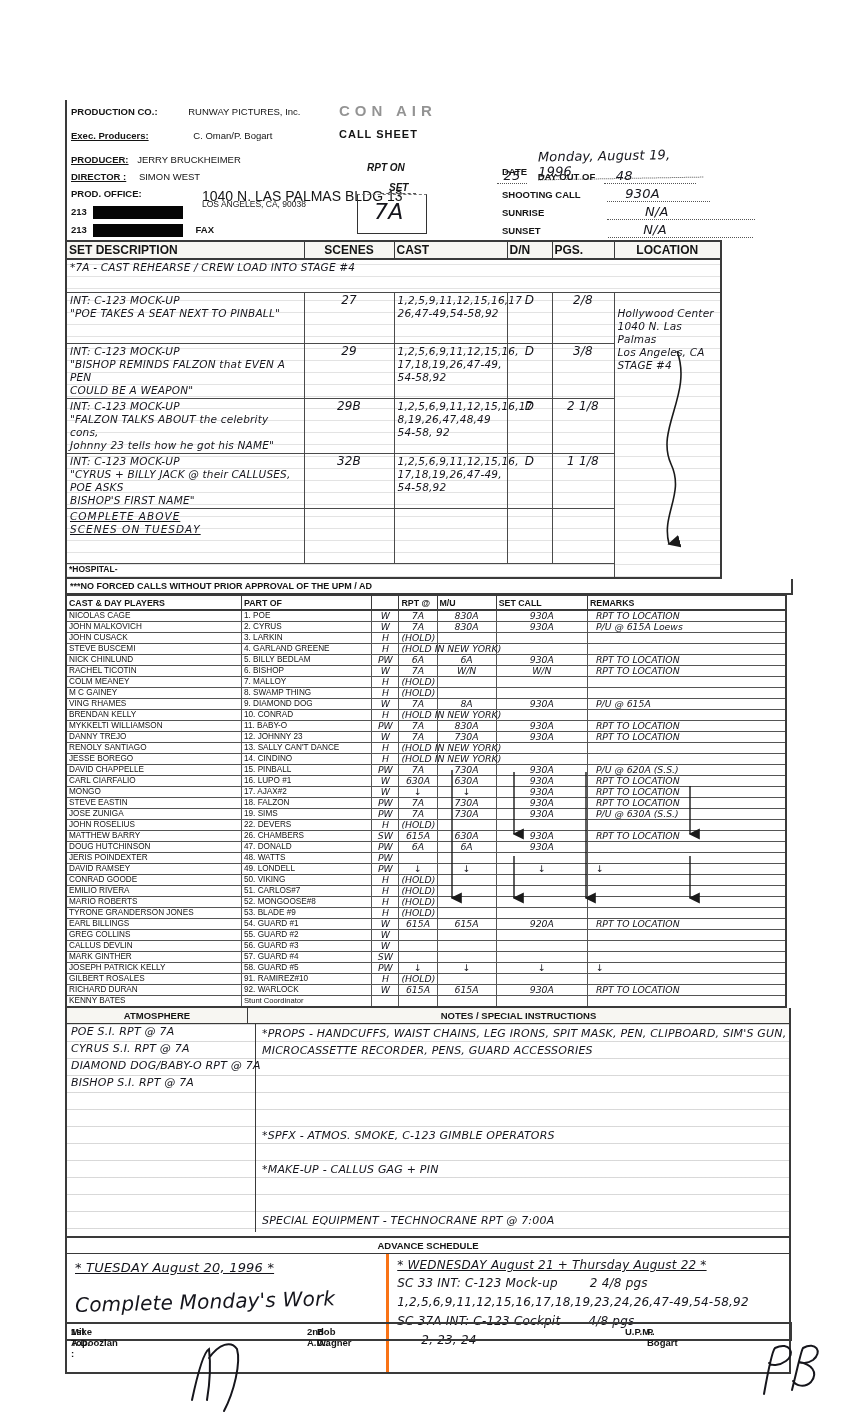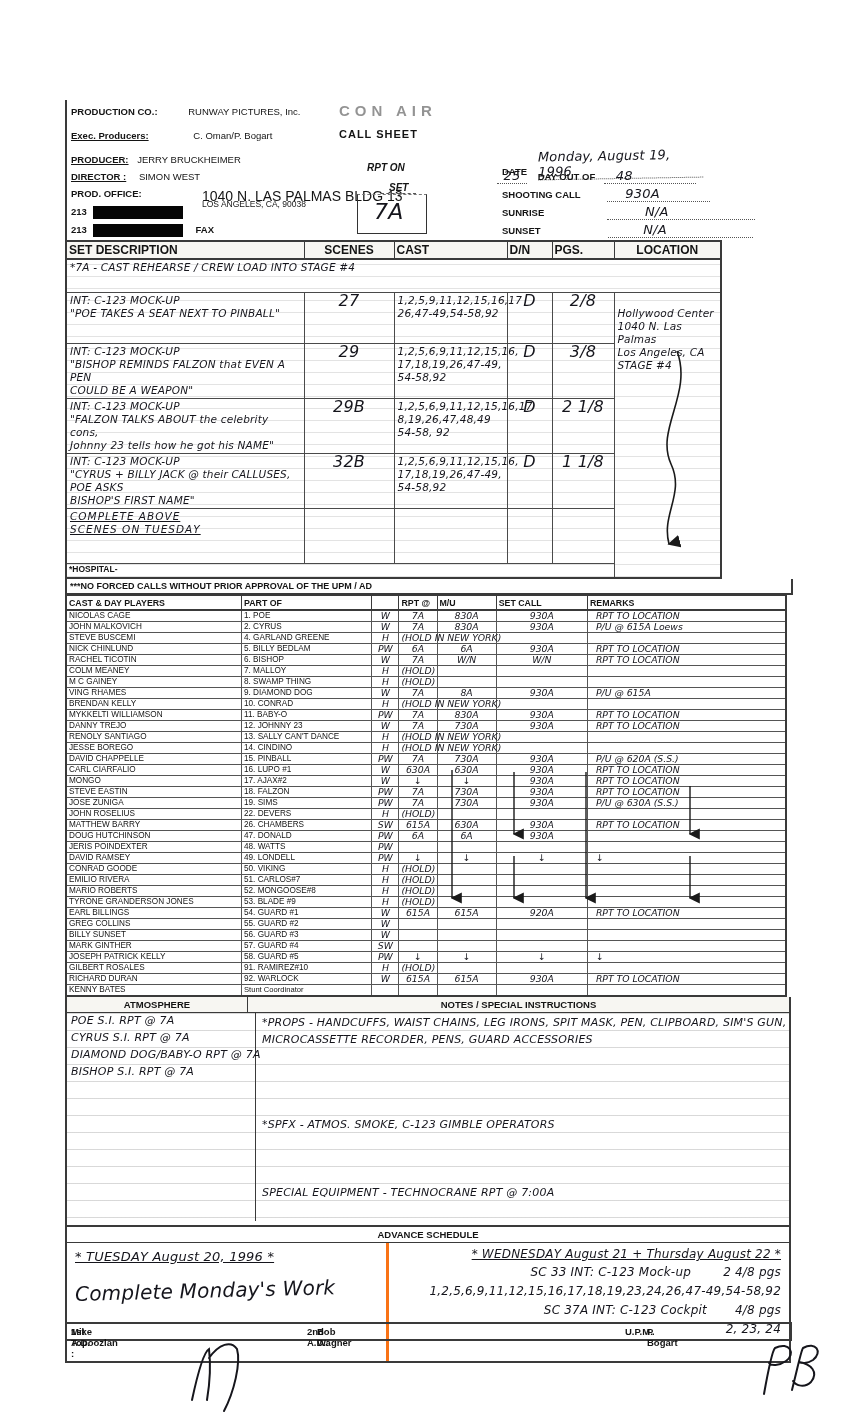--- a/index.html
+++ b/index.html
@@ -24,21 +24,21 @@
   .dotted{border-bottom:1px dotted #555;display:inline-block;}
   .dval{font-size:13px;}
   
   table{border-collapse:collapse;table-layout:fixed;}
   .set-table{width:657px;border:2px solid #3a3a3a;
      background:repeating-linear-gradient(to bottom,transparent 0 11px,rgba(80,80,80,.16) 11px 12px);}
   .set-table th{border:1px solid #3a3a3a;border-bottom:2px solid #3a3a3a;font-size:12px;padding:1px 2px;text-align:left;background:#f7f6f2;}
   .set-table th.c{text-align:center;}
   .set-table td{border:1px solid #4a4a4a;vertical-align:top;padding:1px 3px;overflow:visible;}
   .set-table td.hw{font-size:10.5px;line-height:13px;}
-  .set-table td.c{text-align:center;font-size:16px;}
+  .set-table td.c{text-align:center;font-size:12px;}
   .banner td{font-size:14px;height:30px;border-bottom:1px solid #4a4a4a;}
   .scene-desc{font-size:10.5px;}
   .scene-cast{font-size:9.5px;line-height:12px;}
   .loc-cell{position:relative;font-size:10px;line-height:12px;}
   .note-cell{font-size:12.5px;line-height:20px;letter-spacing:1px;text-decoration:underline;}
   .hosp td{font-size:8.5px;font-weight:bold;height:13px;padding:0 2px;font-style:normal;font-family:"Liberation Sans",sans-serif;}
   .forced{width:718px;border:2px solid #3a3a3a;border-top:none;font-size:9px;font-weight:bold;padding:2px 3px;}
   
   .cast{width:722px;border:2px solid #3a3a3a;border-top:none;}
   .cast th{border:1px solid #3a3a3a;border-bottom:2px solid #3a3a3a;font-size:8.8px;text-align:left;padding:0 2px;height:13px;}
@@ -56,21 +56,21 @@
   .atmo-body{display:flex;height:208px;}
   .atmo-body .l{width:180px;border-right:1px solid #3a3a3a;padding:0 4px;}
   .atmo-body .r{flex:1;padding:2px 6px;}
   .atm-line{font-size:11px;height:17px;line-height:16px;white-space:nowrap;}
   .note-line{font-size:11px;height:17px;line-height:16px;white-space:nowrap;}
   
   .adv{width:722px;border:2px solid #3a3a3a;border-top:none;}
   .adv-title{font-size:9.5px;font-weight:bold;text-align:center;border-bottom:1px solid #3a3a3a;padding:2px 16px;}
   .adv-body{display:flex;height:118px;}
   .adv-l{width:42%;border-right:3px solid #f97316;padding:6px 8px;position:relative;}
-  .adv-r{flex:1;padding:4px 8px;text-align:right;}
+  .adv-r{flex:1;padding:4px 8px;}
   .adv-h{font-size:13px;text-decoration:underline;white-space:nowrap;}
   .adv-big{font-size:20px;margin-top:14px;transform:rotate(-1.5deg);white-space:nowrap;}
   .adv-line{font-size:12px;height:19px;white-space:pre;}
   
   .foot{position:absolute;left:65px;top:1322px;width:723px;height:15px;border:2px solid #3a3a3a;font-size:9.5px;font-weight:bold;}
   .foot span{position:absolute;top:1px;}
   .overlay{position:absolute;left:0;top:0;pointer-events:none;}
 </style>
 </head>
 <body>
@@ -265,20 +265,29 @@
           <tr>
             <td>JOHN MALKOVICH</td>
             <td>2. CYRUS</td>
             <td>W</td>
             <td>7A</td>
             <td>830A</td>
             <td>930A</td>
             <td>P/U @ 615A   Loews</td>
           </tr>
           <tr>
+            <td>JOHN CUSACK</td>
+            <td>3. LARKIN</td>
+            <td>H</td>
+            <td>(HOLD)</td>
+            <td></td>
+            <td></td>
+            <td></td>
+          </tr>
+          <tr>
             <td>STEVE BUSCEMI</td>
             <td>4. GARLAND GREENE</td>
             <td>H</td>
             <td>(HOLD IN NEW YORK)</td>
             <td></td>
             <td></td>
             <td></td>
           </tr>
           <tr>
             <td>NICK CHINLUND</td>
@@ -508,21 +517,21 @@
           <tr>
             <td>GREG COLLINS</td>
             <td>55. GUARD #2</td>
             <td>W</td>
             <td></td>
             <td></td>
             <td></td>
             <td></td>
           </tr>
           <tr>
-            <td>BILLY SUNSET</td>
+            <td>CALLUS DEVLIN</td>
             <td>56. GUARD #3</td>
             <td>W</td>
             <td></td>
             <td></td>
             <td></td>
             <td></td>
           </tr>
           <tr>
             <td>MARK GINTHER</td>
             <td>57. GUARD #4</td>
@@ -585,20 +594,21 @@
           </div>
         <div class="r">
             <div class="hw note-line">*PROPS - HANDCUFFS, WAIST CHAINS, LEG IRONS, SPIT MASK, PEN, CLIPBOARD, SIM'S GUN,</div>
             <div class="hw note-line">MICROCASSETTE RECORDER, PENS, GUARD ACCESSORIES</div>
             <div class="hw note-line"></div>
             <div class="hw note-line"></div>
             <div class="hw note-line"></div>
             <div class="hw note-line"></div>
             <div class="hw note-line">*SPFX - ATMOS. SMOKE, C-123 GIMBLE OPERATORS</div>
             <div class="hw note-line"></div>
+            <div class="hw note-line">*MAKE-UP - CALLUS GAG + PIN</div>
             <div class="hw note-line"></div>
             <div class="hw note-line"></div>
             <div class="hw note-line">SPECIAL EQUIPMENT - TECHNOCRANE  RPT @ 7:00A</div>
           </div>
       </div>
     </div>
 
     <div class="adv">
       <div class="adv-title">ADVANCE SCHEDULE</div>
       <div class="adv-body">

